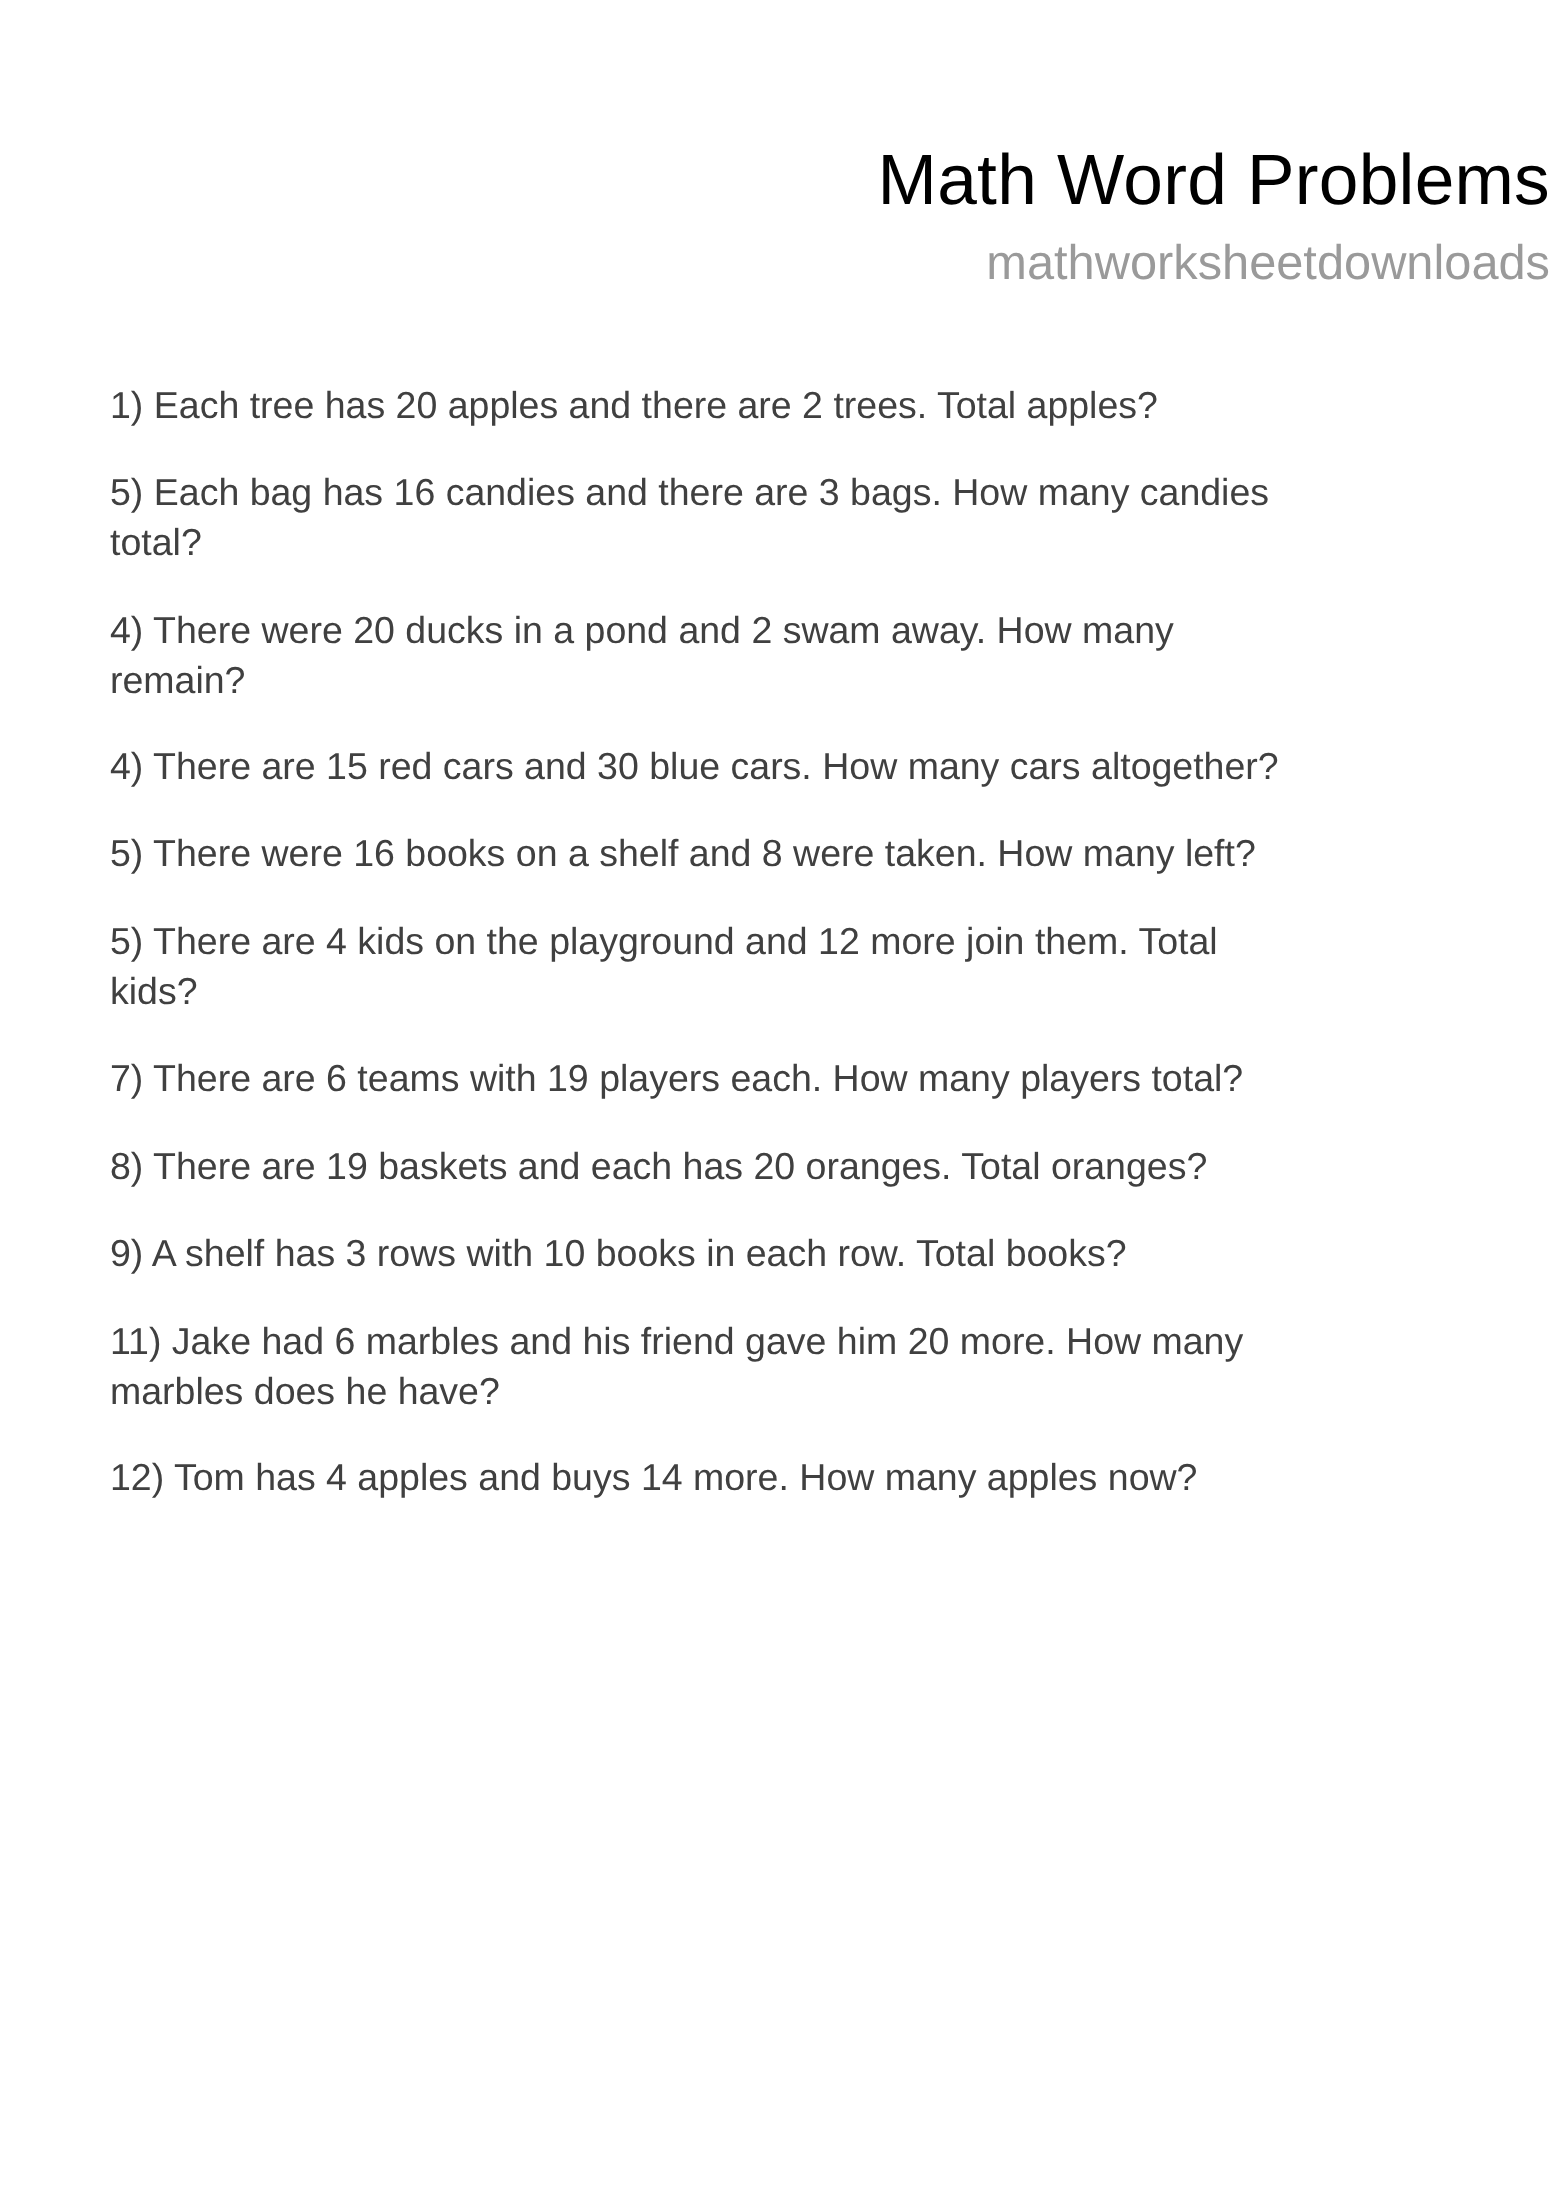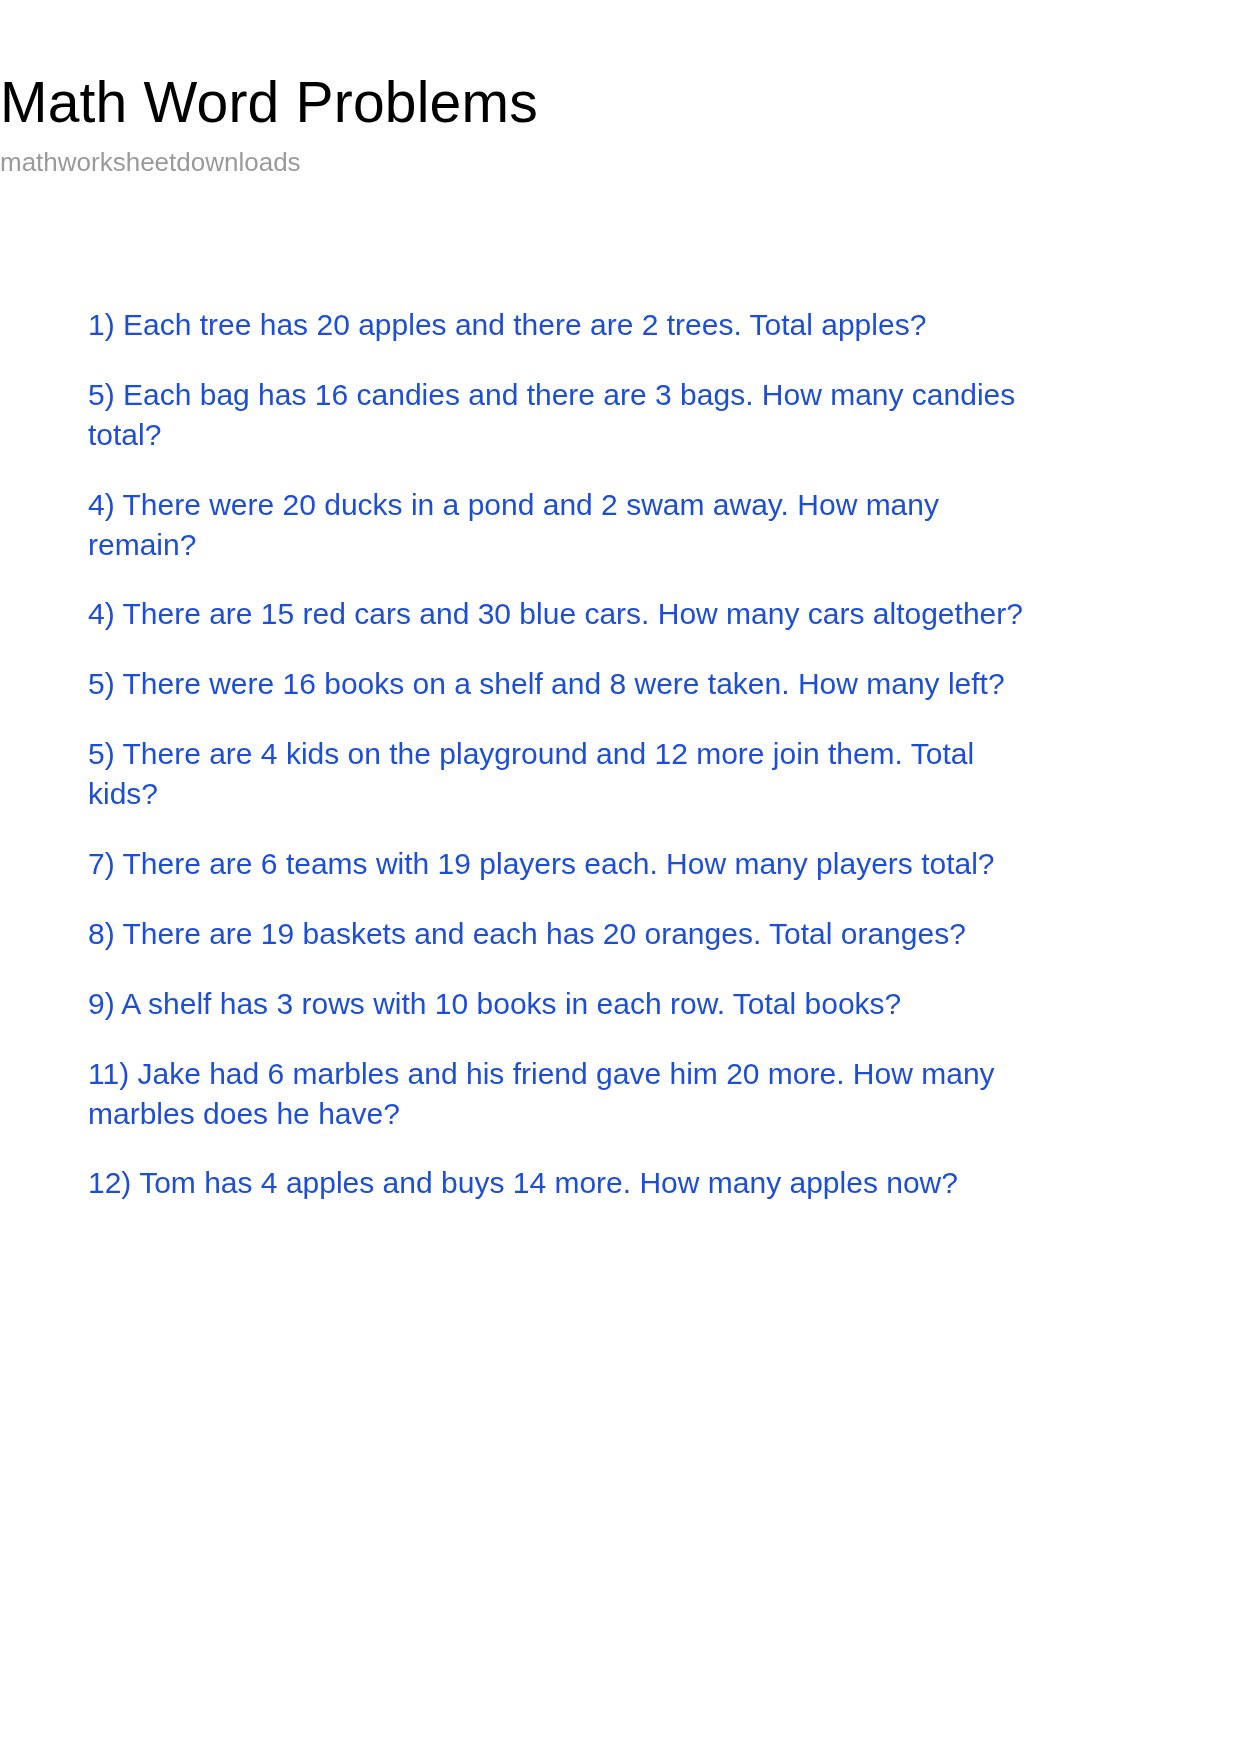--- a/index.html
+++ b/index.html
@@ -11,54 +11,54 @@
     position: relative;
     width: 1240px;
     height: 1754px;
     background: #ffffff;
     margin: 0 auto;
     overflow: hidden;
     font-family: "Liberation Sans", sans-serif;
     -webkit-font-smoothing: antialiased;
   }
   .header {
-    padding-top: 72px;
-    text-align: left;
+    padding-top: 114px;
+    text-align: right;
   }
   .doc-title {
     font-family: "Liberation Sans", sans-serif;
     font-size: 57px;
     font-weight: 400;
     color: #000000;
     letter-spacing: 0.2px;
     line-height: 1.08;
     margin: 0;
   }
   .doc-subtitle {
     font-family: "Liberation Sans", sans-serif;
-    font-size: 26px;
+    font-size: 39px;
     font-weight: 400;
     color: #9a9a9a;
     line-height: 1.1;
     margin: 14px 0 0 0;
   }
   .problems {
     margin: 0;
     padding: 0;
     list-style: none;
     position: absolute;
     left: 88px;
     top: 305px;
     width: 940px;
   }
   .problem {
     font-family: "Liberation Sans", sans-serif;
     font-size: 30px;
     font-weight: 400;
-    color: #1d4ed8;
+    color: #404040;
     line-height: 1.33;
     margin: 0 0 30px 0;
   }
 </style>
 </head>
 <body>
 
 <div class="page">
 
   <div class="header">

